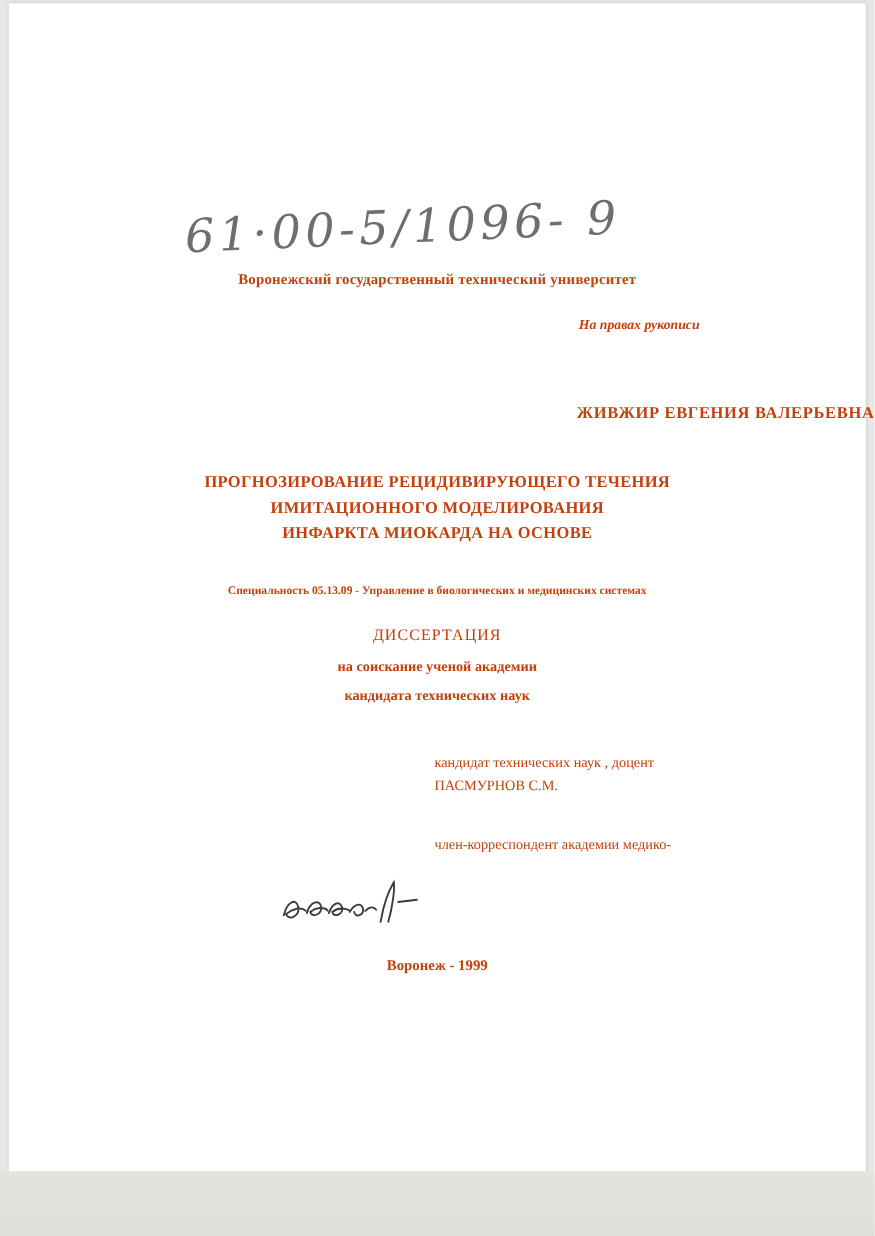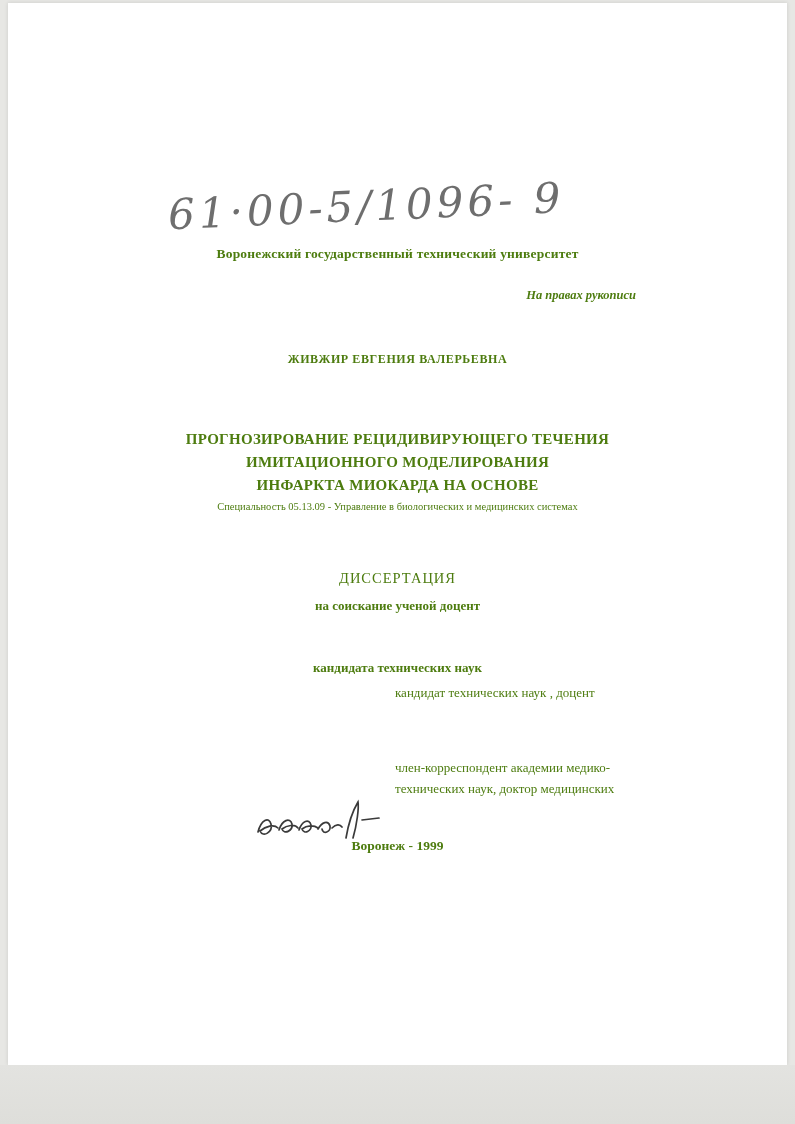--- a/index.html
+++ b/index.html
@@ -12,21 +12,21 @@
   }
   .scan-page {
     position: absolute;
     left: 8px; top: 3px;
     width: 779px; height: 1062px;
     background: #ffffff;
     box-shadow: 0 0 4px rgba(0,0,0,0.12);
   }
   .abs { position: absolute; }
   .center { width: 795px; left: 0; text-align: center; }
-  .txt { color: #4d7c0f; }
+  .txt { color: #c2410c; }
 
   .handwritten {
     left: 168px; top: 182px;
     width: 380px;
     font-family: "DejaVu Serif", serif;
     font-style: italic;
     font-size: 42px;
     color: #6e6e6e;
     letter-spacing: 4px;
     transform: rotate(-2.5deg);
@@ -39,46 +39,47 @@
     letter-spacing: 0.2px;
   }
   .manuscript-note {
     top: 288px;
     right: 159px;
     font-weight: bold;
     font-style: italic;
     font-size: 12.5px;
   }
   .author {
-    top: 352px;
+    top: 368px;
     font-weight: bold;
-    font-size: 12px;
+    font-size: 15px;
     letter-spacing: 0.6px;
+    text-align: right;
   }
   .title-block {
     top: 428px;
     font-weight: bold;
     font-size: 15px;
     line-height: 23px;
     letter-spacing: 0.3px;
   }
   .specialty {
-    top: 499px;
-    font-weight: normal;
+    top: 530px;
+    font-weight: bold;
     font-size: 10.5px;
     line-height: 15px;
   }
   .dissertation {
     top: 570px;
     font-weight: normal;
     font-size: 14.5px;
     letter-spacing: 1px;
   }
   .degree-1 { top: 598px; font-weight: bold; font-size: 13px; }
-  .degree-2 { top: 624px; font-weight: bold; font-size: 13px; margin-top: 36px; }
+  .degree-2 { top: 624px; font-weight: bold; font-size: 13px; }
 
   .supervisor-block {
     left: 395px; top: 682px;
     width: 300px;
     font-size: 13px;
     line-height: 21px;
   }
   .consultant-block {
     left: 395px; top: 757px;
     width: 310px;
@@ -86,21 +87,21 @@
     line-height: 21px;
   }
   .block-label { font-weight: bold; font-size: 13.5px; }
   .pre { white-space: pre-wrap; }
 
   .signature {
     left: 252px; top: 798px;
     width: 130px; height: 52px;
   }
   .city-year {
-    top: 838px;
+    top: 870px;
     font-weight: bold;
     font-size: 13.5px;
   }
   .bottom-band {
     position: absolute;
     left: 0; top: 1065px;
     width: 795px; height: 59px;
     background: linear-gradient(#e3e3e0, #dededa);
   }
 </style>
@@ -122,31 +123,31 @@
   <div>ИМИТАЦИОННОГО МОДЕЛИРОВАНИЯ</div>
   <div>ИНФАРКТА МИОКАРДА НА ОСНОВЕ</div>
 </div>
 
 <div class="abs center specialty txt">
   <div>Специальность 05.13.09 - Управление в биологических и медицинских системах</div>
 </div>
 
 <div class="abs center dissertation txt">ДИССЕРТАЦИЯ</div>
 
-<div class="abs center degree-1 txt">на соискание ученой доцент</div>
+<div class="abs center degree-1 txt">на соискание ученой академии</div>
 
 <div class="abs center degree-2 txt">кандидата технических наук</div>
 
 <div class="abs supervisor-block txt">
   <div>кандидат технических наук , доцент</div>
+  <div>ПАСМУРНОВ С.М.</div>
 </div>
 
 <div class="abs consultant-block txt">
   <div>член-корреспондент академии медико-</div>
-  <div>технических наук, доктор медицинских</div>
 </div>
 
 <svg class="abs signature" viewBox="0 0 130 52" xmlns="http://www.w3.org/2000/svg">
   <g fill="none" stroke="#3a3a3a" stroke-width="1.7" stroke-linecap="round">
     <path d="M6,34 C9,22 17,18 19,26 C21,34 11,40 8,33 C14,28 22,26 26,30"></path>
     <path d="M27,32 C30,22 38,19 40,26 C41,33 32,37 30,31 C35,27 43,26 46,30"></path>
     <path d="M47,32 C50,23 57,20 59,27 C60,33 52,37 50,31 C55,27 62,27 66,30"></path>
     <path d="M66,31 C70,24 76,22 78,28 C79,34 71,37 70,31"></path>
     <path d="M80,30 C84,26 88,26 90,29"></path>
     <path d="M94,40 C96,28 100,14 106,4 C107,10 105,26 101,40"></path>

